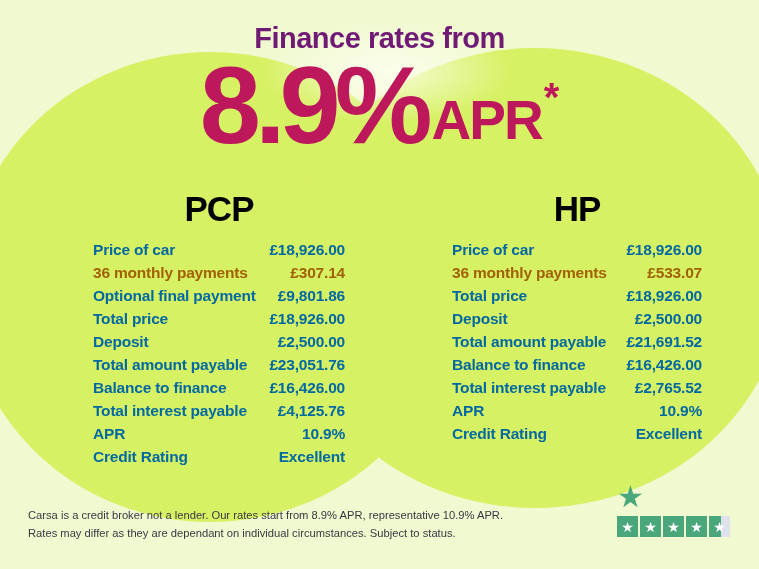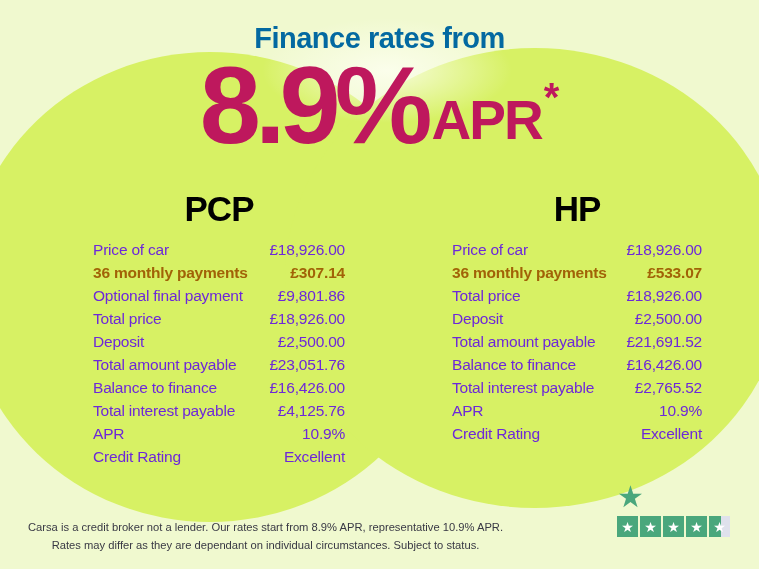--- a/index.html
+++ b/index.html
@@ -16,21 +16,21 @@
     position: absolute; left: 262px; top: 18px; width: 250px; height: 105px;
     border-radius: 50%;
     background: radial-gradient(closest-side, rgba(253,255,240,0.85), rgba(253,255,240,0));
     pointer-events: none;
   }
   .layer { position: absolute; inset: 0; }
 
   .title {
     position: absolute; top: 22px; left: 0; width: 100%;
     text-align: center; font-size: 29px; font-weight: bold;
-    letter-spacing: -0.5px; color: #0369a1;
+    letter-spacing: -0.5px; color: #701a75;
   }
   .rate-line {
     position: absolute; top: 50px; left: 0; width: 100%;
     display: flex; justify-content: center; align-items: baseline;
     color: #be185d; white-space: nowrap;
   }
   .rate-big  { font-size: 110px; font-weight: bold; letter-spacing: -6px; line-height: 1; }
   .rate-unit { font-size: 55px; font-weight: bold; letter-spacing: -2px; position: relative; top: -4px; margin-left: 5px; }
   .rate-star { font-size: 40px; font-weight: bold; position: relative; top: -32px; margin-left: 2px; }
 
@@ -38,29 +38,29 @@
   .col-pcp { left: 93px;  width: 252px; }
   .col-hp  { left: 452px; width: 250px; }
   .plan-name {
     margin: 0 0 10px 0; text-align: center;
     font-size: 35px; line-height: 38px; font-weight: bold;
     letter-spacing: -1px; color: #000000;
   }
   .rows { width: 100%; }
   .row {
     display: flex; justify-content: space-between; align-items: center;
-    height: 23px; font-size: 15.5px; letter-spacing: -0.2px; color: #6d28d9;
+    height: 23px; font-size: 15.5px; letter-spacing: -0.2px; color: #0369a1; font-weight: bold;
   }
   .row.bold { font-weight: bold; color: #a16207; }
   .row .lbl { white-space: nowrap; }
   .row .val { white-space: nowrap; }
 
   .disclaimer {
-    position: absolute; left: 28px; top: 518px;
-    font-size: 11.2px; line-height: 18px; color: #383844; letter-spacing: 0; text-align: center;
+    position: absolute; left: 28px; top: 506px;
+    font-size: 11.2px; line-height: 18px; color: #383844; letter-spacing: 0;
   }
 
   .trustpilot { position: absolute; left: 617px; top: 483px; }
   .tp-head { display: flex; align-items: center; }
   .tp-logo-star { font-size: 30px; line-height: 28px; color: #4aa77c; }
   .tp-name { font-size: 20px; font-weight: bold; letter-spacing: -0.4px; color: #17171d; margin-left: 3px; }
   .tp-stars { display: flex; gap: 2px; margin-top: 5px; }
   .tp-box {
     width: 21px; height: 21px; background: #4aa77c;
     display: flex; align-items: center; justify-content: center;

